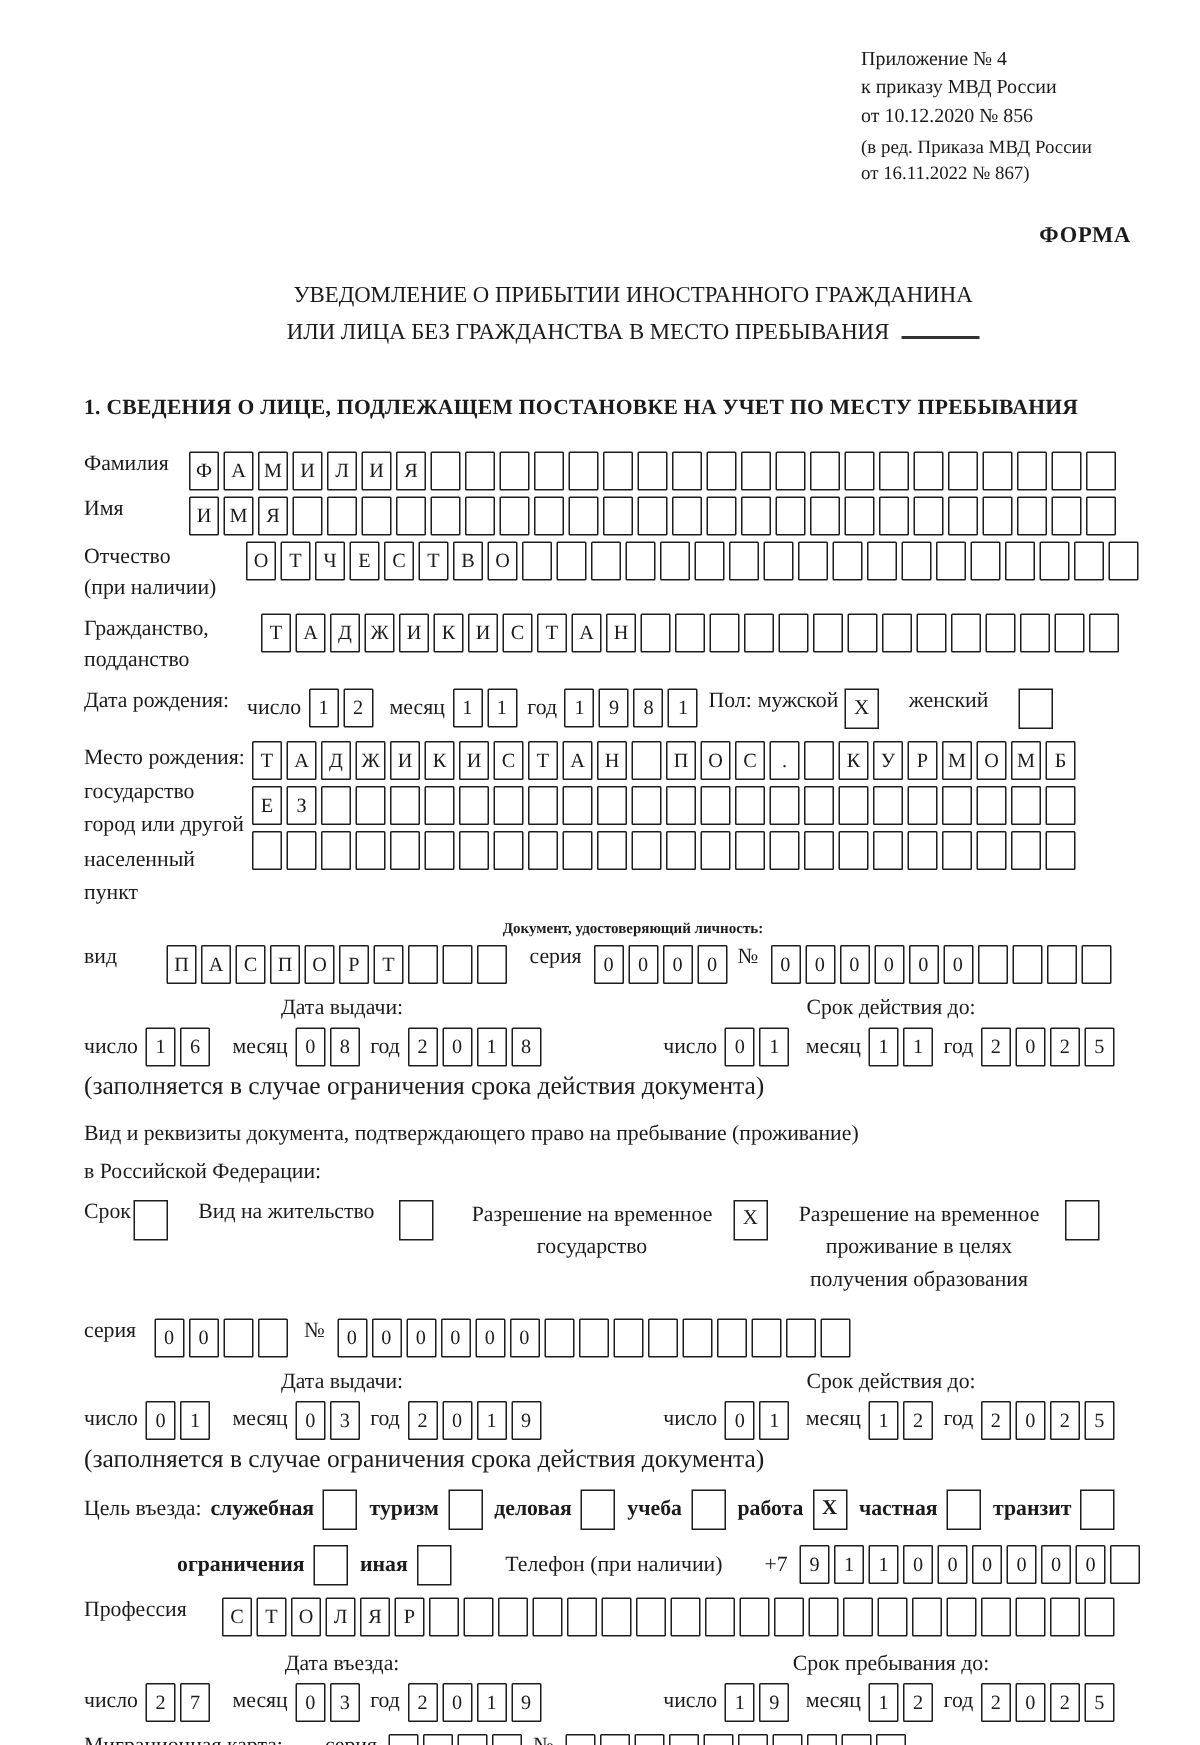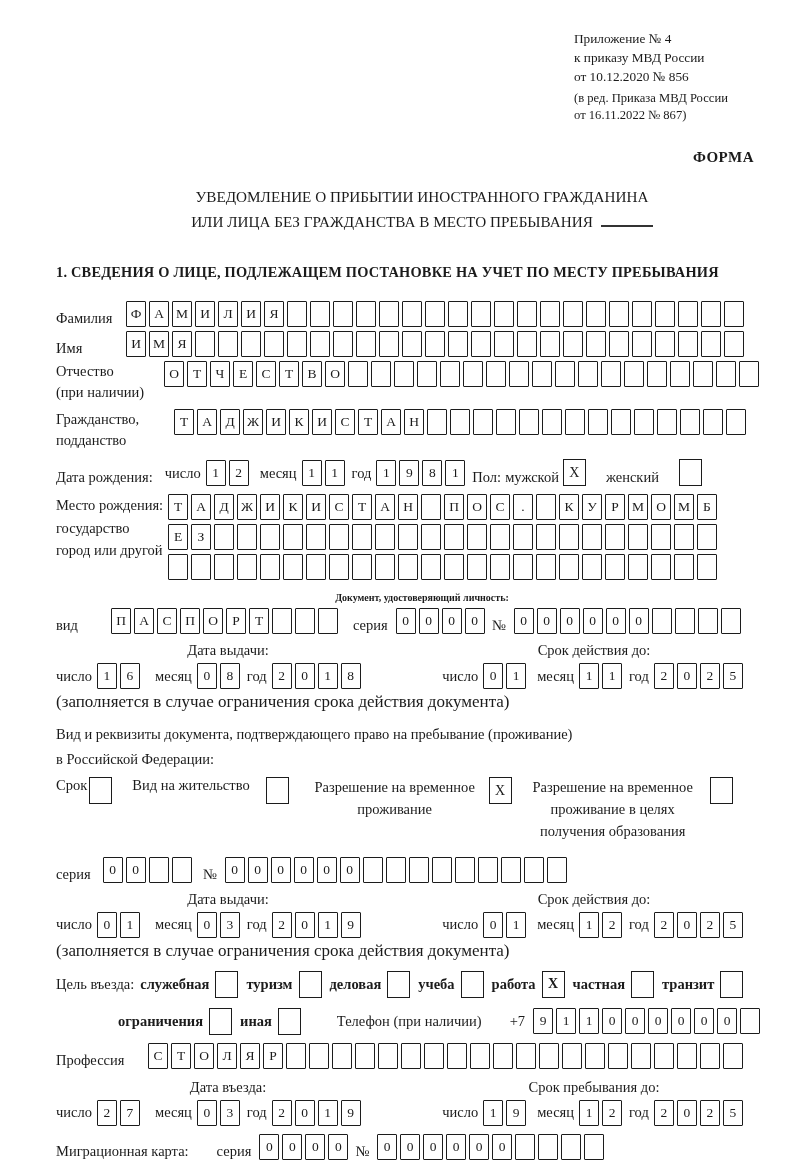--- a/index.html
+++ b/index.html
@@ -9,21 +9,21 @@
     font-family:"Liberation Serif","DejaVu Serif",serif;
     color:#1b1b1b;font-size:14.5px;
   }
   .hdr-block{width:190px;margin-left:auto;margin-right:24px;line-height:1.42;font-size:13.3px;}
   .hdr-sub{font-size:12.6px;margin-top:3px;line-height:1.4;}
   .form-label{ text-align:right;margin-right:34px;margin-top:24px;font-weight:bold;font-size:15px;letter-spacing:.5px;}
   .title{ text-align:center;font-weight:normal;font-size:15.2px;line-height:1.65;margin-top:18px;}
   .blank-line{display:inline-block;width:52px;border-bottom:2px solid #333;height:12px;margin-left:8px;}
   .sec-head{font-weight:bold;font-size:14.4px;margin-top:26px;letter-spacing:.2px;}
 
-  .frow{display:flex;align-items:flex-end;margin-top:4px;}
+  .frow{display:flex;align-items:flex-start;margin-top:4px;}
   .frow.top{align-items:flex-start;}
   .flabel{flex:0 0 auto;}
   .lbl2{line-height:1.45;}
   .cells{display:inline-flex;flex-wrap:nowrap;align-items:center;}
   .cell{
     display:inline-flex;align-items:center;justify-content:center;
     width:18px;height:24px;border:1.6px solid #1c1c1c;border-radius:1px;
     margin-right:3px;font-size:13.5px;flex:0 0 auto;box-sizing:content-box;
   }
   .checkbox{
@@ -258,20 +258,21 @@
   <span>женский</span>
   <span class="gap20"></span>
   <span class="checkbox"></span>
 </div>
 
 <div class="two-col-label" style="margin-top:8px;">
   <div class="bp-labels">
     <div>Место рождения:</div>
     <div>государство</div>
     <div>город или другой</div>
+    <div>населенный пункт</div>
   </div>
   <div class="bp-rows">
     <div class="cells">
         <span class="cell">Т</span>
         <span class="cell">А</span>
         <span class="cell">Д</span>
         <span class="cell">Ж</span>
         <span class="cell">И</span>
         <span class="cell">К</span>
         <span class="cell">И</span>
@@ -464,21 +465,21 @@
     <span class="opt-label" style="margin-right:2px;">Срок</span>
     <span class="checkbox"></span>
   </span>
   <span class="gap20"></span>
   <span class="opt">
     <span class="opt-label" style="margin-right:16px;">Вид на жительство</span>
     <span class="checkbox"></span>
   </span>
   <span class="gap20"></span>
   <span class="opt">
-    <span class="opt-label wrap-center w170">Разрешение на временное проживание</span>
+    <span class="opt-label wrap-center w170">Разрешение на временное государство</span>
     <span class="checkbox">X</span>
   </span>
   <span class="gap12"></span>
   <span class="opt">
     <span class="opt-label wrap-center w180">Разрешение на временное проживание в целях получения образования</span>
     <span class="checkbox"></span>
   </span>
 </div>
 
 <div class="frow" style="margin-top:14px;">

